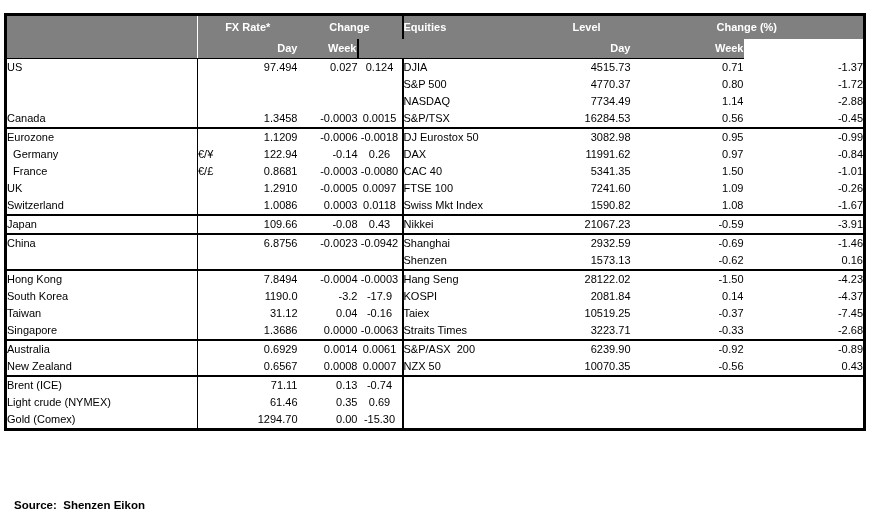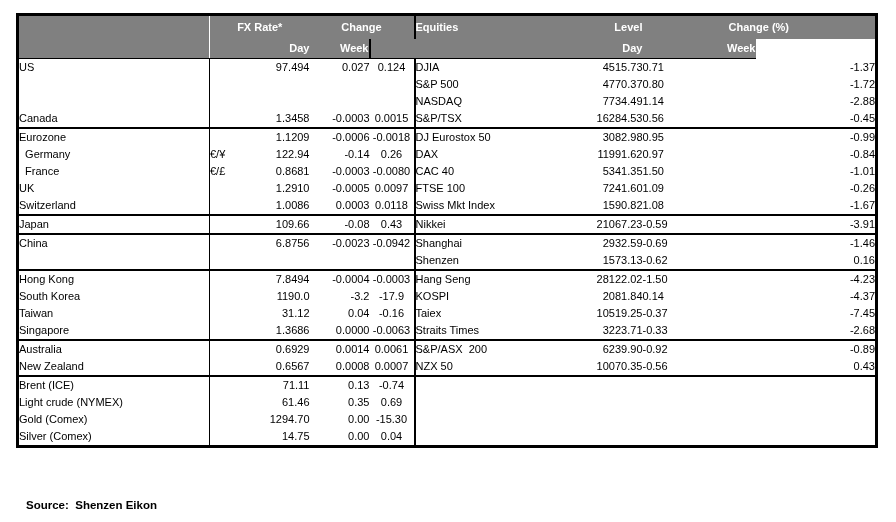--- a/index.html
+++ b/index.html
@@ -2,50 +2,50 @@
 <html><head>
 <meta charset="utf-8">
 <style>
   html,body { margin:0; padding:0; }
   body {
     width:896px; height:522px; position:relative;
     background:#ffffff;
     font-family:"Liberation Sans","DejaVu Sans",sans-serif;
     color:#000;
   }
-  .monitor { position:absolute; left:16px; top:13px; }
+  .monitor { position:absolute; left:4px; top:13px; }
   table.market {
     border-collapse:collapse; table-layout:fixed;
     border:3px solid #000;
   }
   table.market th, table.market td {
     padding:0; margin:0; overflow:hidden; white-space:pre;
     font-size:11px; line-height:17px; height:17px;
   }
   thead th {
     background:#808080; color:#ffffff; font-weight:bold;
     height:20px; line-height:20px;
   }
   thead tr.h1 th { height:21px; line-height:23px; }
   thead tr.h2 th { border-bottom:1px solid #000; height:19px; line-height:17px; }
   .w-line { border-right:1px solid #ffffff; }  
   .b-line { border-right:1px solid #000000; }  
   .div-line { border-right:2px solid #000000; } 
   .h-center { text-align:center; }
   .h-left { text-align:left; padding-left:5px; }
-  .h-level { text-align:right; padding-left:40px; }
+  .h-level { text-align:center; padding-left:40px; }
   .r { text-align:right; }
   td.c-name { font-weight:normal; text-align:left; padding-left:3px; }
   td.c-pair { text-align:left; padding-left:2px; }
   td.c-rate { text-align:right; padding-right:3px; }
   td.c-day { text-align:right; padding-right:2px; }
   td.c-week { text-align:center; padding-right:3px; }
   td.c-eq { text-align:left; padding-left:5px; }
   td.c-level { text-align:right; padding-right:5px; }
-  td.c-eqday { padding-right:2px; }
+  td.c-eqday { text-align:right; padding-right:2px; }
   td.c-eqweek { text-align:right; padding-right:5px; }
   th.p-day { padding-right:2px; }
   th.p-week { padding-right:3px; }
   th.p-eqday { padding-right:2px; }
   th.p-eqweek { padding-right:5px; }
   tr.sep td { border-top:2px solid #000; }
   .footer {
     position:absolute; left:10px; top:450px;
     font-size:11.5px; font-weight:bold; line-height:17px; white-space:pre;
   }
@@ -311,31 +311,20 @@
           <td class="c-name b-line">Gold (Comex)</td>
           <td class="c-pair"></td>
           <td class="c-rate">1294.70</td>
           <td class="c-day">0.00</td>
           <td class="c-week div-line">-15.30</td>
           <td class="c-eq"></td>
           <td class="c-level"></td>
           <td class="c-eqday"></td>
           <td class="c-eqweek"></td>
         </tr>
-        <tr>
-          <td class="c-name b-line">Silver (Comex)</td>
-          <td class="c-pair"></td>
-          <td class="c-rate">14.75</td>
-          <td class="c-day">0.00</td>
-          <td class="c-week div-line">0.04</td>
-          <td class="c-eq"></td>
-          <td class="c-level"></td>
-          <td class="c-eqday"></td>
-          <td class="c-eqweek"></td>
-        </tr>
       </tbody>
   </table>
 
   <div class="footer">
     <div>Source:  Shenzen Eikon</div>
     
     
   </div>
 </div>
 

